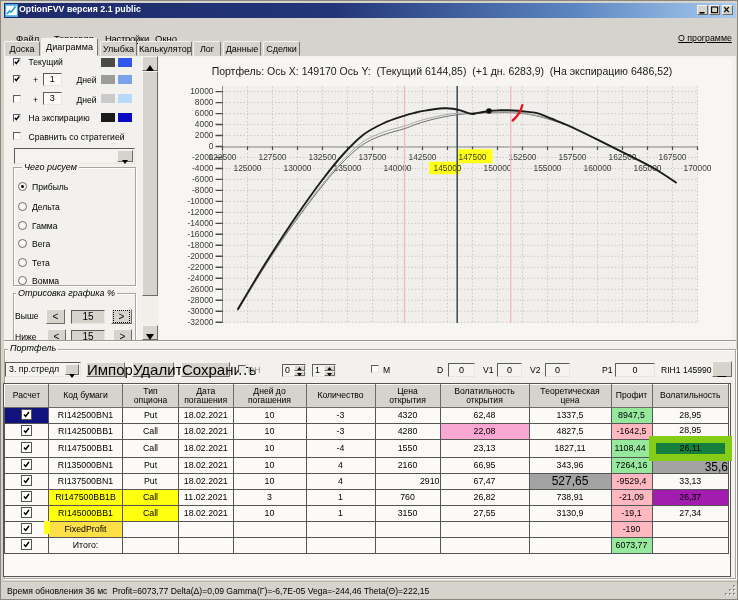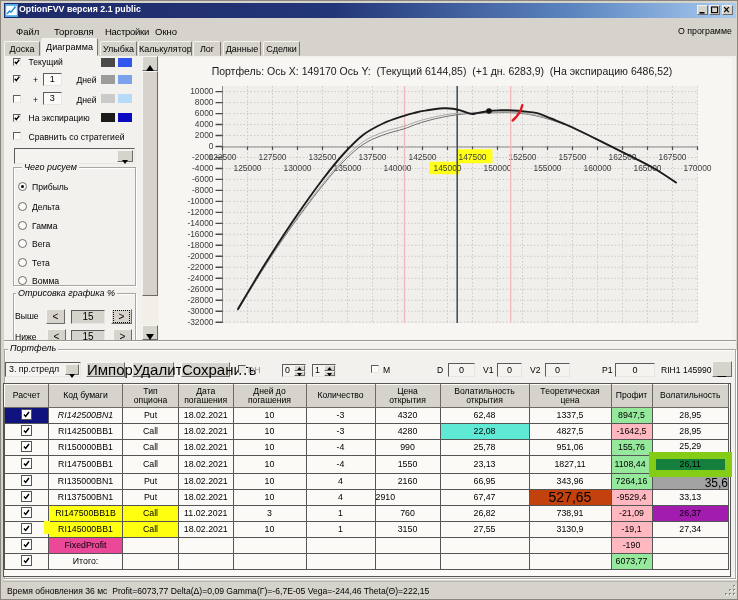--- a/index.html
+++ b/index.html
@@ -8,21 +8,21 @@
   #win{position:absolute;left:0;top:0;width:738px;height:600px;background:#d6d3cc;
        box-sizing:border-box;border:1px solid #8a877f;}
   .abs{position:absolute;}
   
   #titlebar{left:3px;top:2px;width:732px;height:15px;
     background:linear-gradient(to right,#1e2a6a 0%,#233678 45%,#5c86c0 78%,#a8cbf0 100%);}
   #titletxt{left:18px;top:2.5px;color:#fff;font-size:8.8px;font-weight:bold;letter-spacing:0px;}
   .wbtn{top:4px;width:11px;height:10px;background:#d6d3cc;border:1px solid;
         border-color:#f4f2ee #6e6b66 #6e6b66 #f4f2ee;box-sizing:border-box;}
   
-  .mitem{top:25px;font-size:9.5px;color:#000;white-space:nowrap;}
+  .mitem{top:32px;font-size:9.5px;color:#000;white-space:nowrap;text-decoration:underline;}
   
   .tab{top:40px;height:15px;font-size:9px;white-space:nowrap;overflow:hidden;color:#000;background:#d6d3cc;
        box-sizing:border-box;border:1px solid;border-color:#f6f4f0 #777470 transparent #f6f4f0;
        border-radius:2px 2px 0 0;text-align:center;line-height:14px;}
   #tabactive{top:37px;height:18px;background:#f2f1ed;line-height:17px;z-index:3;}
   #page{left:3px;top:55px;width:732px;height:524px;background:#f2f1ed;}
   
   .cb{width:8px;height:8px;background:#fcfcfa;box-sizing:border-box;
       border:1px solid;border-color:#5c5c5c #e8e6e0 #e8e6e0 #5c5c5c;}
   .lbl{font-size:8.6px;color:#000;white-space:nowrap;}
@@ -302,60 +302,45 @@
               <td style="border:1px solid;border-color:#fdfcfa #6e6b66 #6e6b66 #fdfcfa;background:#d6d3cc;font-size:8.6px;text-align:center;padding:0;line-height:9.5px">Цена<br>открытия</td>
               <td style="border:1px solid;border-color:#fdfcfa #6e6b66 #6e6b66 #fdfcfa;background:#d6d3cc;font-size:8.6px;text-align:center;padding:0;line-height:9.5px">Волатильность<br>открытия</td>
               <td style="border:1px solid;border-color:#fdfcfa #6e6b66 #6e6b66 #fdfcfa;background:#d6d3cc;font-size:8.6px;text-align:center;padding:0;line-height:9.5px">Теоретическая<br>цена</td>
               <td style="border:1px solid;border-color:#fdfcfa #6e6b66 #6e6b66 #fdfcfa;background:#d6d3cc;font-size:8.6px;text-align:center;padding:0;line-height:9.5px">Профит</td>
               <td style="border:1px solid;border-color:#fdfcfa #6e6b66 #6e6b66 #fdfcfa;background:#d6d3cc;font-size:8.6px;text-align:center;padding:0;line-height:9.5px">Волатильность</td>
             </tr>
             <tr style="height:16px">
               <td style="border:1px solid #555;padding:0;text-align:center; background:#10127e;"><span style="display:inline-block;width:9px;height:9px;background:#fff;border:1px solid #555;vertical-align:-1px;position:relative"><svg width="9" height="9" viewBox="0 0 9 9" style="position:absolute;left:0;top:0">
                     <path d="M2 4.4 L3.7 6.4 L7 2" stroke="#000" stroke-width="1.5" fill="none"></path>
                   </svg></span></td>
-              <td style="border:1px solid #555;padding:0;text-align:center;font-size:8.8px;background:#fbfaf7;font-style:italic;">RI142500BN1</td>
+              <td style="border:1px solid #555;padding:0;text-align:center;font-size:8.8px;background:#fbfaf7;">RI142500BN1</td>
               <td style="border:1px solid #555;padding:0;text-align:center;font-size:8.8px;background:#fbfaf7;">Put</td>
               <td style="border:1px solid #555;padding:0;text-align:center;font-size:8.8px;background:#fbfaf7">18.02.2021</td>
               <td style="border:1px solid #555;padding:0;text-align:center;font-size:8.8px;background:#fbfaf7">10</td>
               <td style="border:1px solid #555;padding:0;text-align:center;font-size:8.8px;background:#fbfaf7">-3</td>
               <td style="border:1px solid #555;padding:0;text-align:center;font-size:8.8px;background:#fbfaf7">4320</td>
               <td style="border:1px solid #555;padding:0;text-align:center;font-size:8.8px;background:#fbfaf7">62,48</td>
               <td style="border:1px solid #555;padding:0;text-align:center;font-size:8.8px;background:#fbfaf7">1337,5</td>
               <td style="border:1px solid #555;padding:0;text-align:center;font-size:8.8px;background:#96e89c">8947,5</td>
               <td style="border:1px solid #555;padding:0;text-align:center;font-size:8.8px;background:#fbfaf7">28,95</td>
             </tr>
             <tr style="height:16px">
               <td style="border:1px solid #555;padding:0;text-align:center;background:#fbfaf7;"><span style="display:inline-block;width:9px;height:9px;background:#fff;border:1px solid #555;vertical-align:-1px;position:relative"><svg width="9" height="9" viewBox="0 0 9 9" style="position:absolute;left:0;top:0">
                     <path d="M2 4.4 L3.7 6.4 L7 2" stroke="#000" stroke-width="1.5" fill="none"></path>
                   </svg></span></td>
               <td style="border:1px solid #555;padding:0;text-align:center;font-size:8.8px;background:#fbfaf7;">RI142500BB1</td>
               <td style="border:1px solid #555;padding:0;text-align:center;font-size:8.8px;background:#fbfaf7;">Call</td>
               <td style="border:1px solid #555;padding:0;text-align:center;font-size:8.8px;background:#fbfaf7">18.02.2021</td>
               <td style="border:1px solid #555;padding:0;text-align:center;font-size:8.8px;background:#fbfaf7">10</td>
               <td style="border:1px solid #555;padding:0;text-align:center;font-size:8.8px;background:#fbfaf7">-3</td>
               <td style="border:1px solid #555;padding:0;text-align:center;font-size:8.8px;background:#fbfaf7">4280</td>
-              <td style="border:1px solid #555;padding:0;text-align:center;font-size:8.8px;background:#5eead4">22,08</td>
+              <td style="border:1px solid #555;padding:0;text-align:center;font-size:8.8px;background:#f9a8d4">22,08</td>
               <td style="border:1px solid #555;padding:0;text-align:center;font-size:8.8px;background:#fbfaf7">4827,5</td>
               <td style="border:1px solid #555;padding:0;text-align:center;font-size:8.8px;background:#ffb8c0">-1642,5</td>
               <td style="border:1px solid #555;padding:0;text-align:center;font-size:8.8px;background:#fbfaf7">28,95</td>
-            </tr>
-            <tr style="height:16px">
-              <td style="border:1px solid #555;padding:0;text-align:center;background:#fbfaf7;"><span style="display:inline-block;width:9px;height:9px;background:#fff;border:1px solid #555;vertical-align:-1px;position:relative"><svg width="9" height="9" viewBox="0 0 9 9" style="position:absolute;left:0;top:0">
-                    <path d="M2 4.4 L3.7 6.4 L7 2" stroke="#000" stroke-width="1.5" fill="none"></path>
-                  </svg></span></td>
-              <td style="border:1px solid #555;padding:0;text-align:center;font-size:8.8px;background:#fbfaf7;">RI150000BB1</td>
-              <td style="border:1px solid #555;padding:0;text-align:center;font-size:8.8px;background:#fbfaf7;">Call</td>
-              <td style="border:1px solid #555;padding:0;text-align:center;font-size:8.8px;background:#fbfaf7">18.02.2021</td>
-              <td style="border:1px solid #555;padding:0;text-align:center;font-size:8.8px;background:#fbfaf7">10</td>
-              <td style="border:1px solid #555;padding:0;text-align:center;font-size:8.8px;background:#fbfaf7">-4</td>
-              <td style="border:1px solid #555;padding:0;text-align:center;font-size:8.8px;background:#fbfaf7">990</td>
-              <td style="border:1px solid #555;padding:0;text-align:center;font-size:8.8px;background:#fbfaf7">25,78</td>
-              <td style="border:1px solid #555;padding:0;text-align:center;font-size:8.8px;background:#fbfaf7">951,06</td>
-              <td style="border:1px solid #555;padding:0;text-align:center;font-size:8.8px;background:#96e89c">155,76</td>
-              <td style="border:1px solid #555;padding:0;text-align:center;font-size:8.8px;background:#fbfaf7">25,29</td>
             </tr>
             <tr style="height:16px">
               <td style="border:1px solid #555;padding:0;text-align:center;background:#fbfaf7;"><span style="display:inline-block;width:9px;height:9px;background:#fff;border:1px solid #555;vertical-align:-1px;position:relative"><svg width="9" height="9" viewBox="0 0 9 9" style="position:absolute;left:0;top:0">
                     <path d="M2 4.4 L3.7 6.4 L7 2" stroke="#000" stroke-width="1.5" fill="none"></path>
                   </svg></span></td>
               <td style="border:1px solid #555;padding:0;text-align:center;font-size:8.8px;background:#fbfaf7;">RI147500BB1</td>
               <td style="border:1px solid #555;padding:0;text-align:center;font-size:8.8px;background:#fbfaf7;">Call</td>
               <td style="border:1px solid #555;padding:0;text-align:center;font-size:8.8px;background:#fbfaf7">18.02.2021</td>
               <td style="border:1px solid #555;padding:0;text-align:center;font-size:8.8px;background:#fbfaf7">10</td>
               <td style="border:1px solid #555;padding:0;text-align:center;font-size:8.8px;background:#fbfaf7">-4</td>
@@ -382,23 +367,23 @@
             </tr>
             <tr style="height:16px">
               <td style="border:1px solid #555;padding:0;text-align:center;background:#fbfaf7;"><span style="display:inline-block;width:9px;height:9px;background:#fff;border:1px solid #555;vertical-align:-1px;position:relative"><svg width="9" height="9" viewBox="0 0 9 9" style="position:absolute;left:0;top:0">
                     <path d="M2 4.4 L3.7 6.4 L7 2" stroke="#000" stroke-width="1.5" fill="none"></path>
                   </svg></span></td>
               <td style="border:1px solid #555;padding:0;text-align:center;font-size:8.8px;background:#fbfaf7;">RI137500BN1</td>
               <td style="border:1px solid #555;padding:0;text-align:center;font-size:8.8px;background:#fbfaf7;">Put</td>
               <td style="border:1px solid #555;padding:0;text-align:center;font-size:8.8px;background:#fbfaf7">18.02.2021</td>
               <td style="border:1px solid #555;padding:0;text-align:center;font-size:8.8px;background:#fbfaf7">10</td>
               <td style="border:1px solid #555;padding:0;text-align:center;font-size:8.8px;background:#fbfaf7">4</td>
-              <td style="border:1px solid #555;padding:0;text-align:left;font-size:8.8px;background:#fbfaf7">2910</td>
+              <td style="border:1px solid #555;padding:0;text-align:right;font-size:8.8px;background:#fbfaf7">2910</td>
               <td style="border:1px solid #555;padding:0;text-align:center;font-size:8.8px;background:#fbfaf7">67,47</td>
-              <td style="border:1px solid #555;padding:0;text-align:center;font-size:14px;background:#c2410c">527,65</td>
+              <td style="border:1px solid #555;padding:0;text-align:center;font-size:12px;background:#a3a3a3">527,65</td>
               <td style="border:1px solid #555;padding:0;text-align:center;font-size:8.8px;background:#ffb8c0">-9529,4</td>
               <td style="border:1px solid #555;padding:0;text-align:center;font-size:8.8px;background:#fbfaf7">33,13</td>
             </tr>
             <tr style="height:16px">
               <td style="border:1px solid #555;padding:0;text-align:center;background:#fbfaf7;"><span style="display:inline-block;width:9px;height:9px;background:#fff;border:1px solid #555;vertical-align:-1px;position:relative"><svg width="9" height="9" viewBox="0 0 9 9" style="position:absolute;left:0;top:0">
                     <path d="M2 4.4 L3.7 6.4 L7 2" stroke="#000" stroke-width="1.5" fill="none"></path>
                   </svg></span></td>
               <td style="border:1px solid #555;padding:0;text-align:center;font-size:8.8px;background:#ffff10;">RI147500BB1B</td>
               <td style="border:1px solid #555;padding:0;text-align:center;font-size:8.8px;background:#ffff10;">Call</td>
               <td style="border:1px solid #555;padding:0;text-align:center;font-size:8.8px;background:#fbfaf7">11.02.2021</td>
@@ -422,21 +407,21 @@
               <td style="border:1px solid #555;padding:0;text-align:center;font-size:8.8px;background:#fbfaf7">3150</td>
               <td style="border:1px solid #555;padding:0;text-align:center;font-size:8.8px;background:#fbfaf7">27,55</td>
               <td style="border:1px solid #555;padding:0;text-align:center;font-size:8.8px;background:#fbfaf7">3130,9</td>
               <td style="border:1px solid #555;padding:0;text-align:center;font-size:8.8px;background:#ffb8c0">-19,1</td>
               <td style="border:1px solid #555;padding:0;text-align:center;font-size:8.8px;background:#fbfaf7">27,34</td>
             </tr>
             <tr style="height:16px">
               <td style="border:1px solid #555;padding:0;text-align:center;background:#fbfaf7;"><span style="display:inline-block;width:9px;height:9px;background:#fff;border:1px solid #555;vertical-align:-1px;position:relative"><svg width="9" height="9" viewBox="0 0 9 9" style="position:absolute;left:0;top:0">
                     <path d="M2 4.4 L3.7 6.4 L7 2" stroke="#000" stroke-width="1.5" fill="none"></path>
                   </svg></span></td>
-              <td style="border:1px solid #555;padding:0;text-align:center;font-size:8.8px;background:#ec4899;">FixedProfit</td>
+              <td style="border:1px solid #555;padding:0;text-align:center;font-size:8.8px;background:#fde047;">FixedProfit</td>
               <td style="border:1px solid #555;padding:0;text-align:center;font-size:8.8px;background:#fbfaf7;"></td>
               <td style="border:1px solid #555;padding:0;text-align:center;font-size:8.8px;background:#fbfaf7"></td>
               <td style="border:1px solid #555;padding:0;text-align:center;font-size:8.8px;background:#fbfaf7"></td>
               <td style="border:1px solid #555;padding:0;text-align:center;font-size:8.8px;background:#fbfaf7"></td>
               <td style="border:1px solid #555;padding:0;text-align:center;font-size:8.8px;background:#fbfaf7"></td>
               <td style="border:1px solid #555;padding:0;text-align:center;font-size:8.8px;background:#fbfaf7"></td>
               <td style="border:1px solid #555;padding:0;text-align:center;font-size:8.8px;background:#fbfaf7"></td>
               <td style="border:1px solid #555;padding:0;text-align:center;font-size:8.8px;background:#ffb8c0">-190</td>
               <td style="border:1px solid #555;padding:0;text-align:center;font-size:8.8px;background:#fbfaf7"></td>
             </tr>

